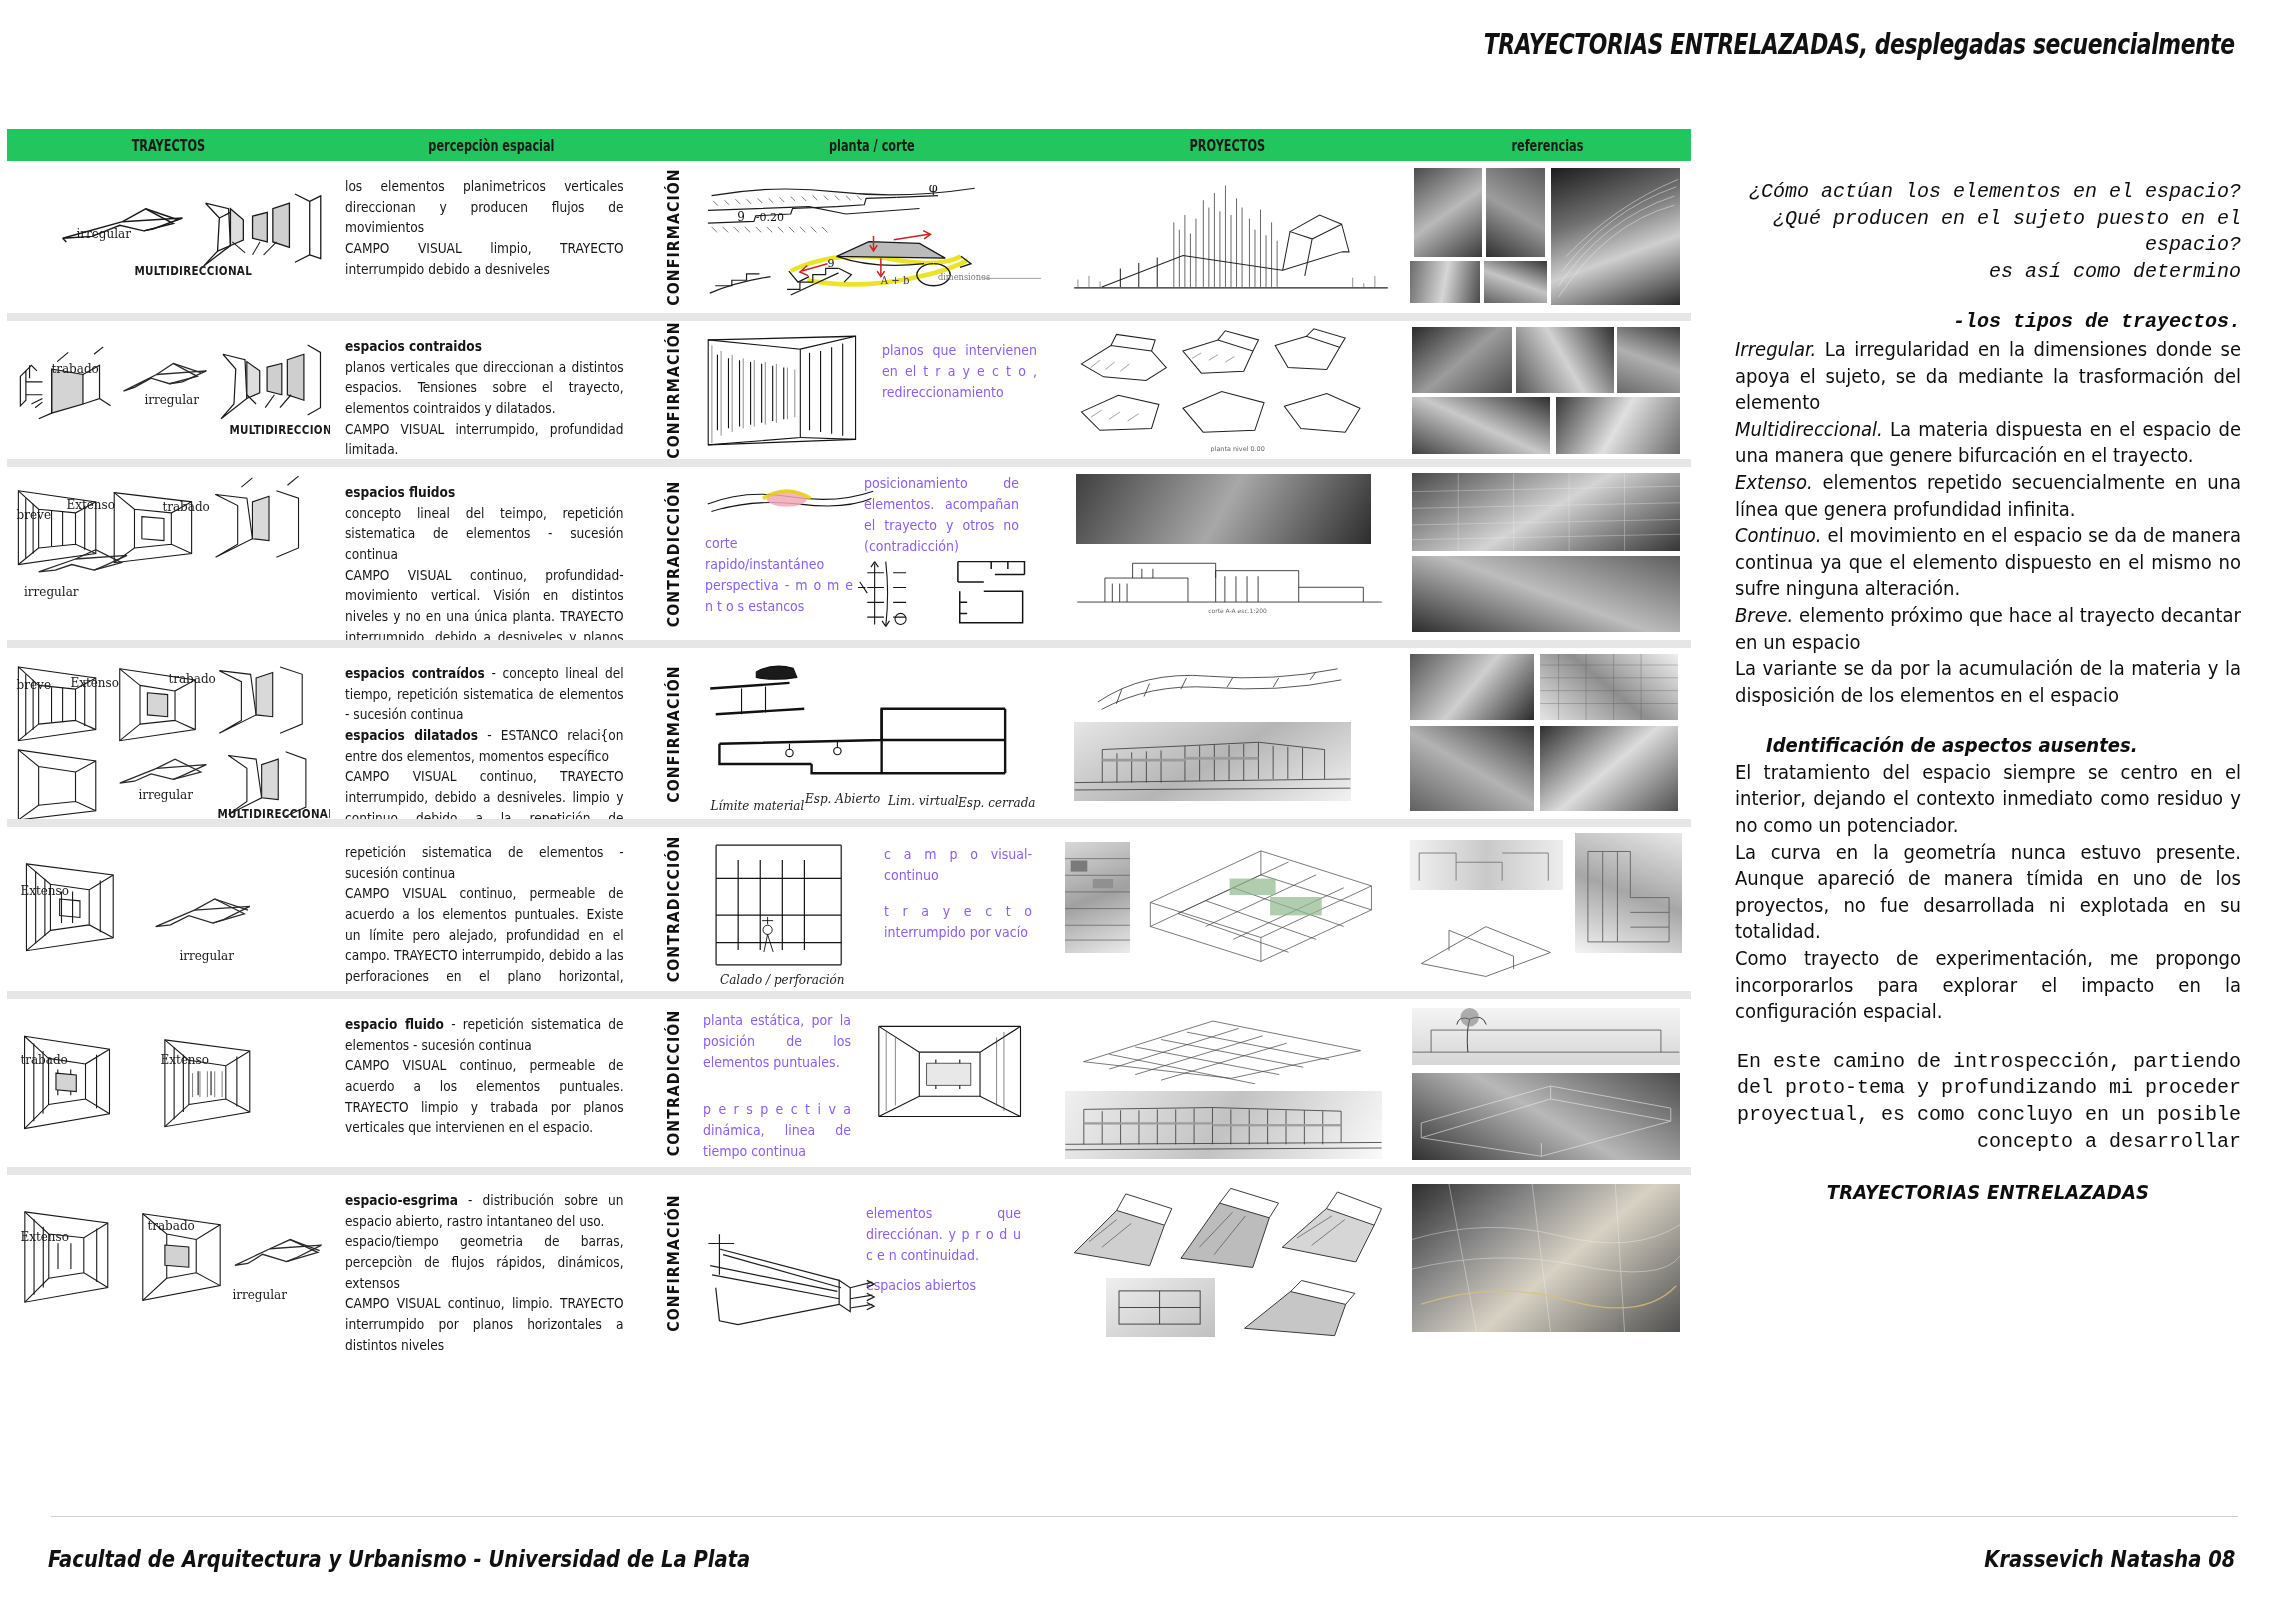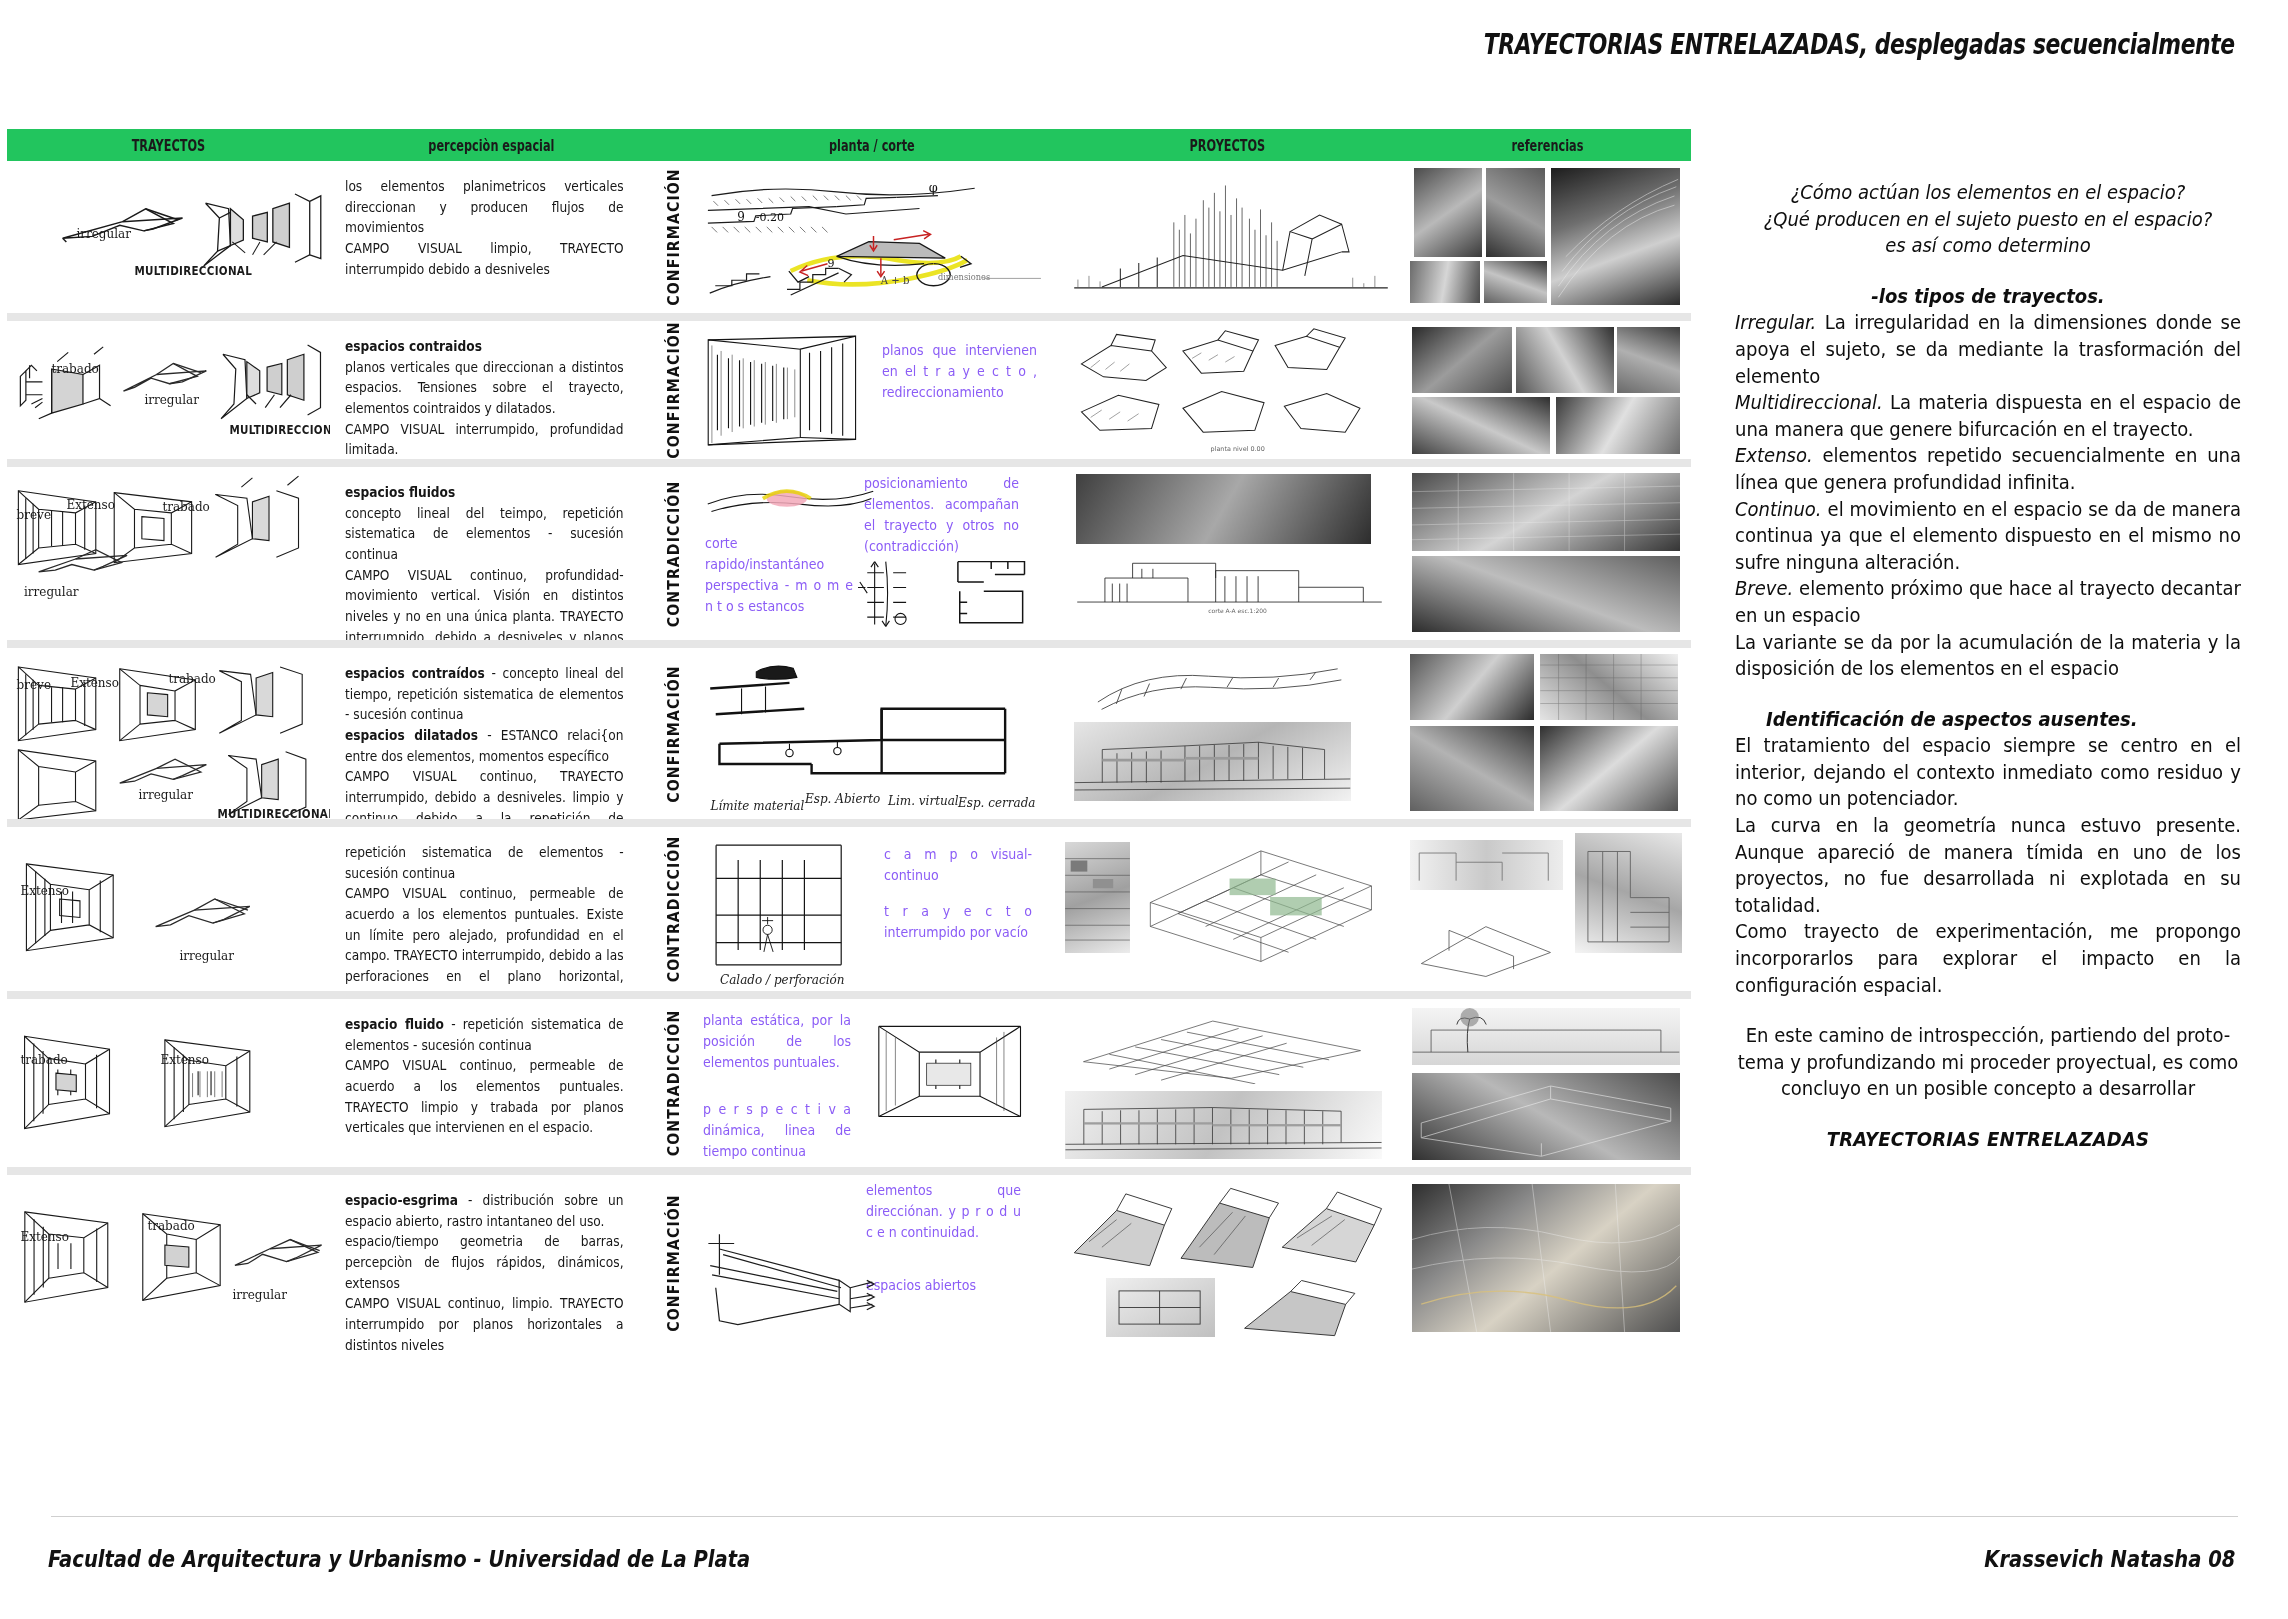--- a/index.html
+++ b/index.html
@@ -110,21 +110,21 @@
     position:absolute;left:1735px;top:155px;width:506px;
     font-family:"DejaVu Sans Condensed","DejaVu Sans", sans-serif;
     font-size:20px;line-height:1.33;color:#0e0e0e;
   }
   .side p{margin:0;text-align:justify;}
   .side .it{font-style:italic;}
   .side .bi{font-style:italic;font-weight:700;}
   .side .blank{height:24px;}
   .side .ttl{font-style:italic;font-weight:700;text-align:center;font-size:20px;letter-spacing:0.2px;}
   .side .subttl{font-style:italic;font-weight:700;padding-left:31px;}
-  .side .nojust{text-align:center;}
+  .side .nojust{text-align:right;font-family:Liberation Mono, monospace;}
 </style>
 </head>
 <body>
 
 <div class="board">
 
   <div class="hdr-title">TRAYECTORIAS ENTRELAZADAS, desplegadas secuencialmente</div>
 
   <div class="table">
 
@@ -784,21 +784,21 @@
         <div class="ptxt">espacio/tiempo geometria de barras, percepciòn de flujos rápidos, dinámicos, extensos</div>
         <span class="gap"></span>
         <div class="ptxt">CAMPO VISUAL continuo, limpio. TRAYECTO interrumpido por planos horizontales a distintos niveles</div>
       </div>
 
       <div class="cell c3">
         <div class="vlabel">CONFIRMACIÓN</div>
       </div>
 
       <div class="cell c4">
-        <div class="anno" style="left:174px;top:5px;width:155px">elementos que direcciónan. y p r o d u c e n continuidad.</div>
+        <div class="anno" style="left:174px;top:28px;width:155px">elementos que direcciónan. y p r o d u c e n continuidad.</div>
         <div class="anno" style="left:174px;top:100px;width:155px">espacios abiertos</div>
         <svg class="ink" style="left:9.2px;top:48px" width="175" height="111" viewBox="0 0 190 120">
           <g stroke="#1c1c1c" fill="none" stroke-width="1.3">
             <path d="M20 12 L20 56 M8 22 L36 22"></path>
             <path d="M20 28 L150 62 M24 34 L152 70"></path>
             <path d="M10 46 L148 74 M12 56 L150 82"></path>
             <path d="M16 70 L20 106 L40 110 L150 88"></path>
             <path d="M150 62 L162 70 L162 96 L150 88 Z"></path>
             <path d="M162 70 L186 64 M162 82 L186 78 M162 92 L186 88"></path>
             <path d="M180 62 L188 66 L180 70 M180 76 L188 80 L180 84 M180 86 L188 90 L180 94"></path>

